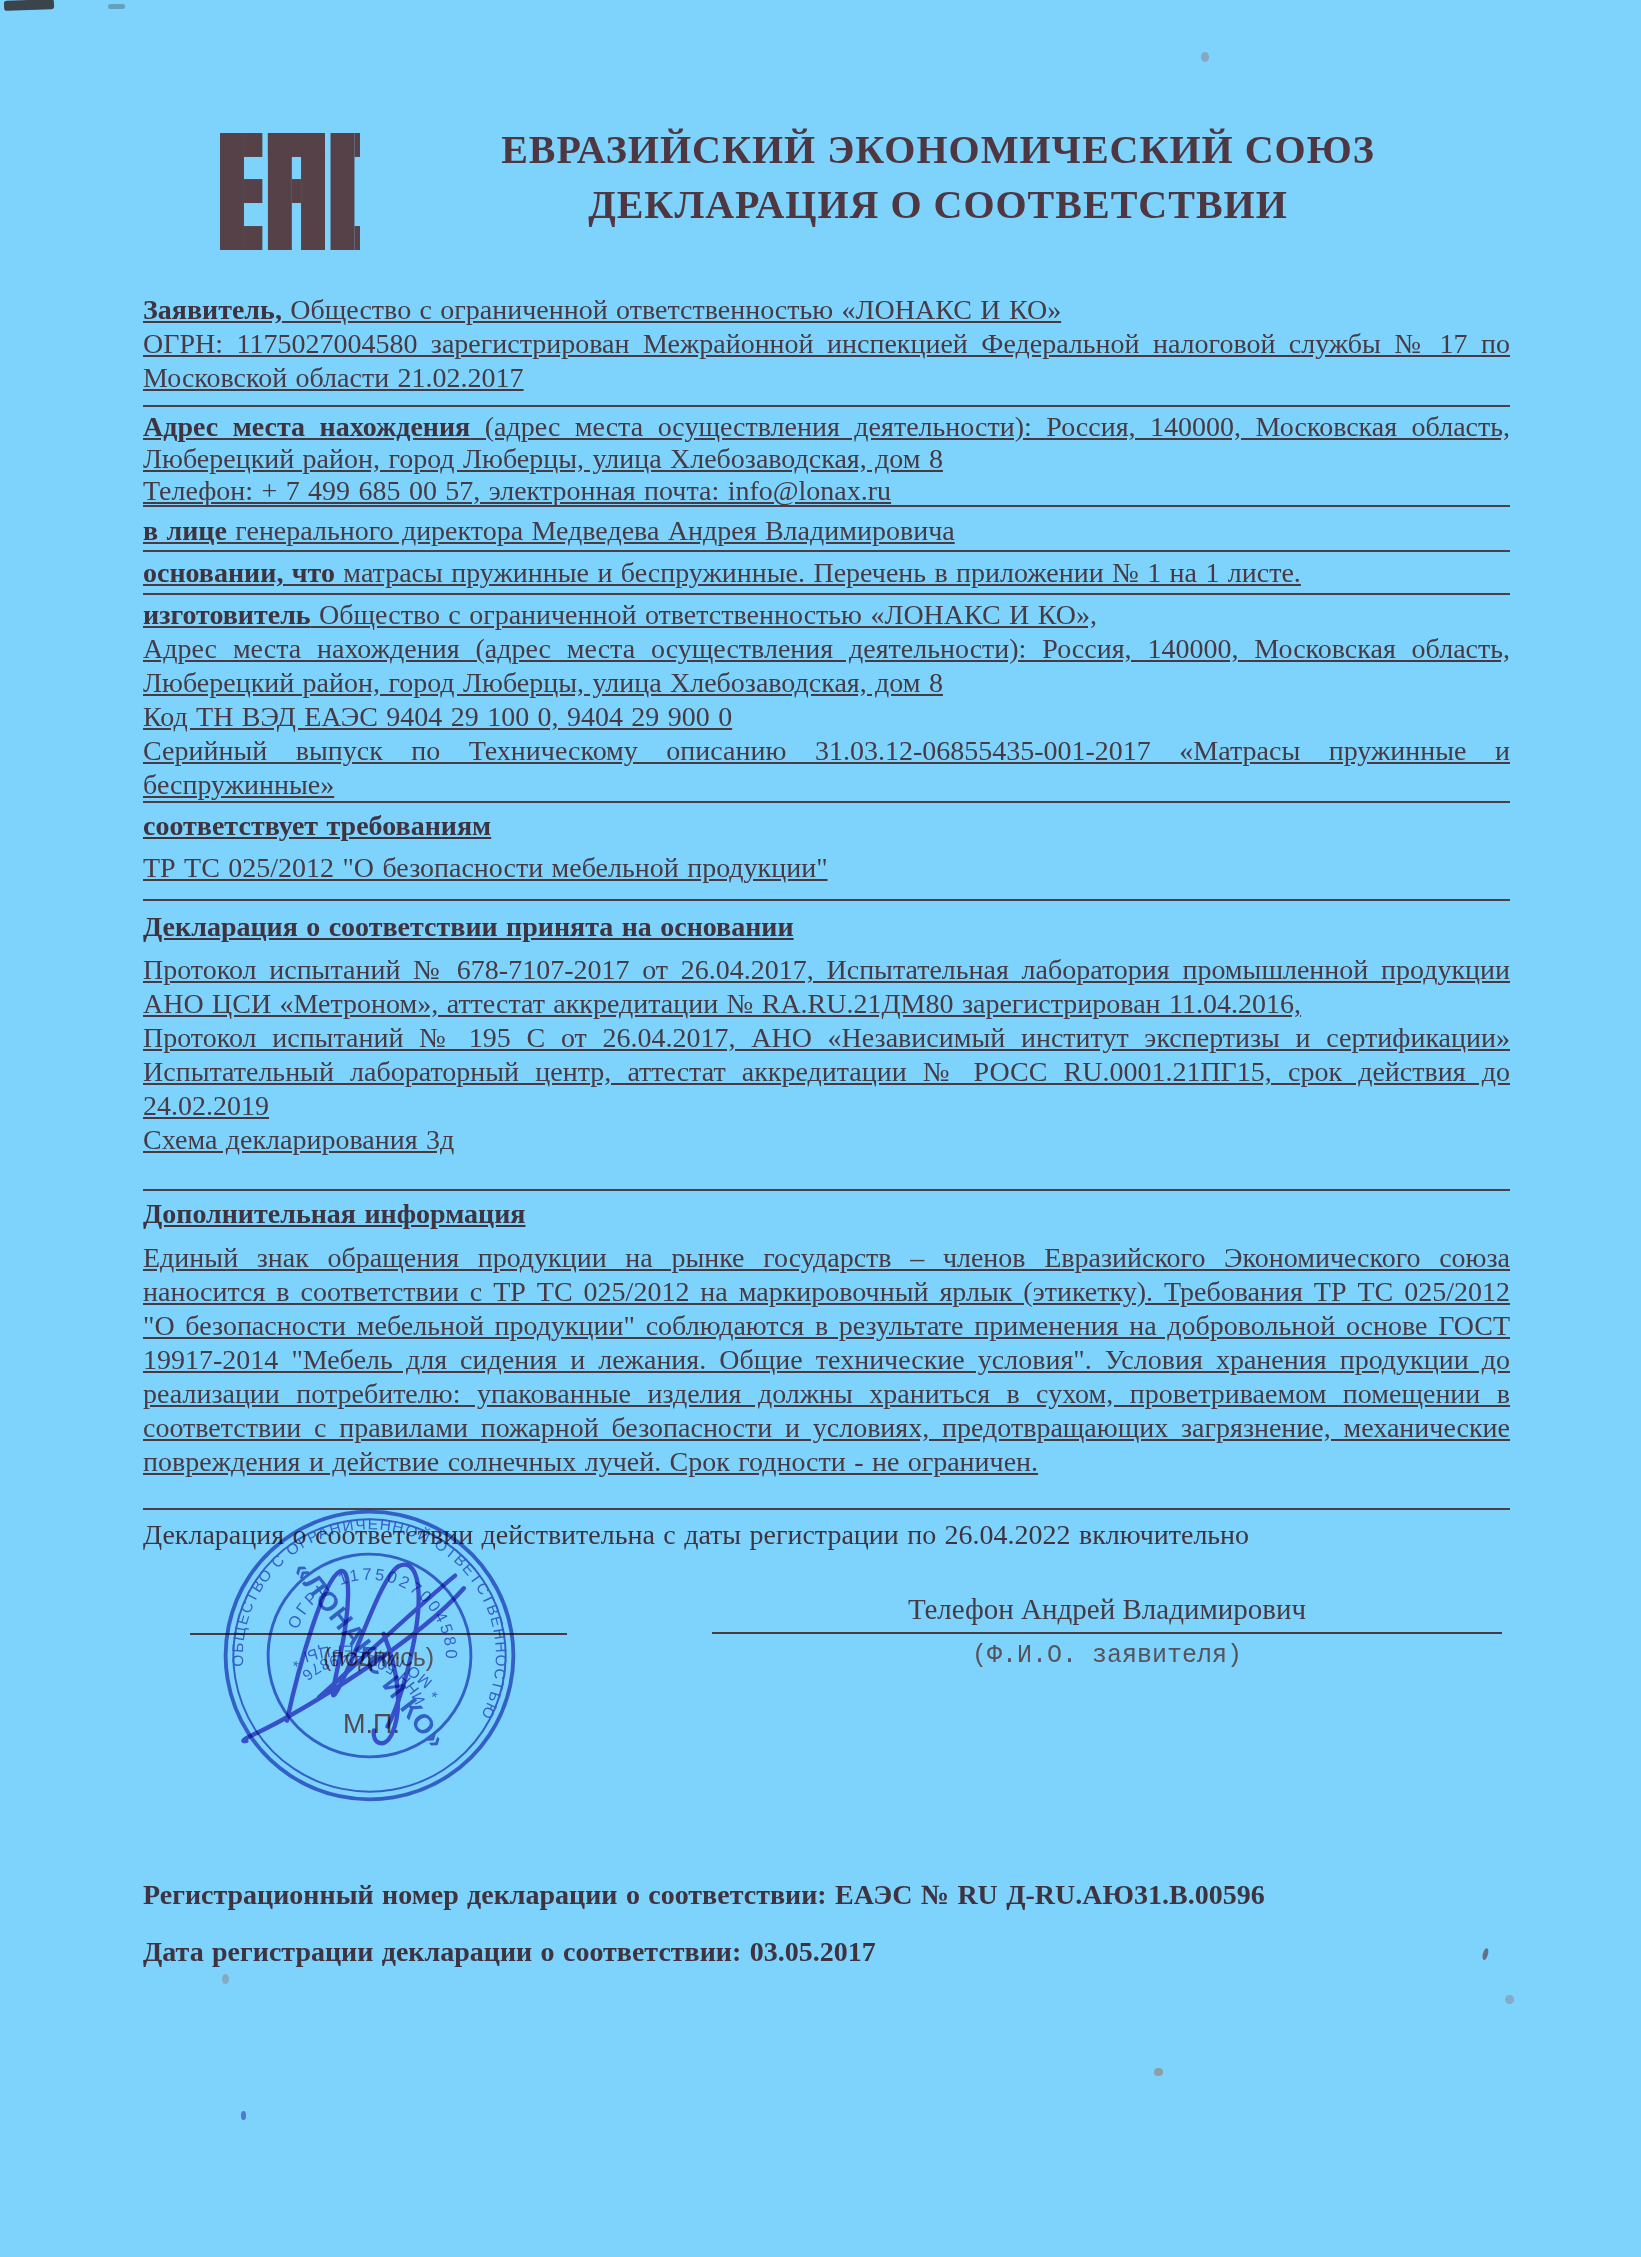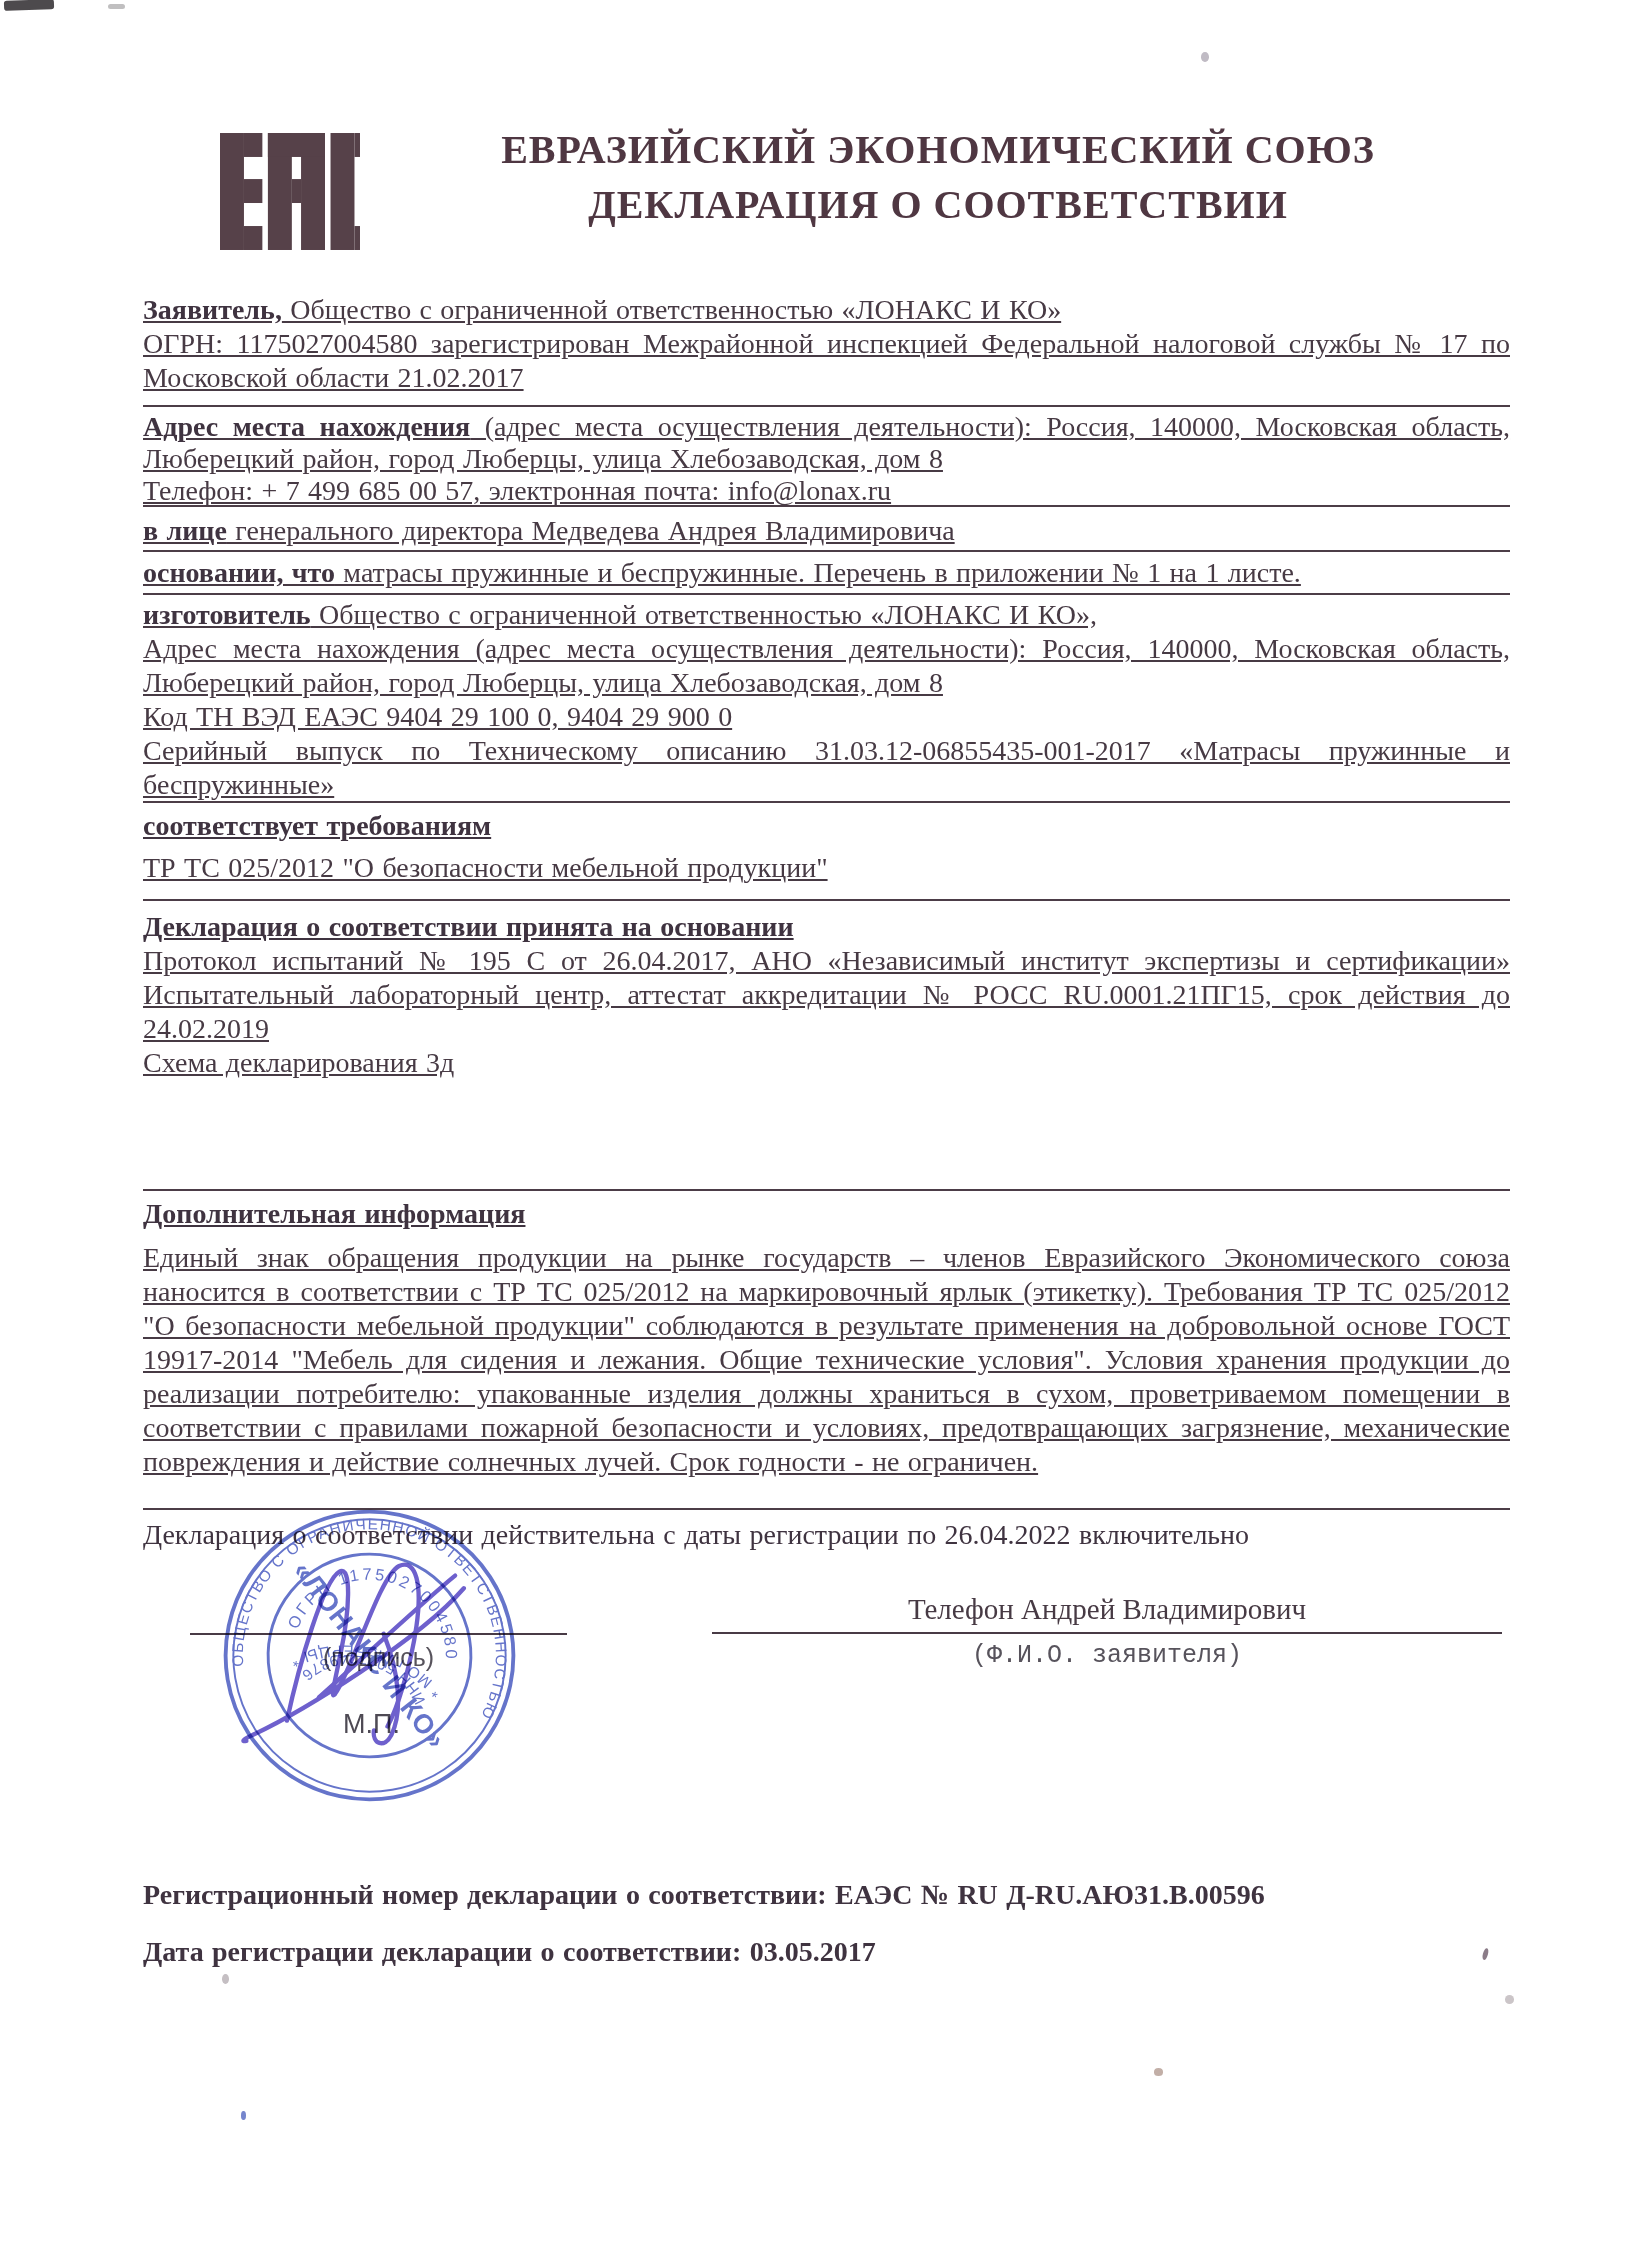--- a/index.html
+++ b/index.html
@@ -1,18 +1,18 @@
 <!DOCTYPE html>
 <html><head>
 <meta charset="utf-8">
 <style>
   html,body{margin:0;padding:0;background:#d8d8d8;}
   .page{
     position:relative;width:1641px;height:2257px;margin:0 auto;
-    background:#ffffff;overflow:hidden;
+    background:#7dd3fc;overflow:hidden;
     font-family:"Liberation Serif", serif;color:#473a44;
   }
   
   .eac-logo{position:absolute;left:220px;top:130px;}
   .titles{
     position:absolute;left:367px;top:122px;width:1142px;
     text-align:center;font-weight:bold;font-size:40px;line-height:55px;
     letter-spacing:1px;color:#4f3742;
   }
   
@@ -128,20 +128,21 @@
     <p class="just">Серийный выпуск  по Техническому описанию 31.03.12-06855435-001-2017 «Матрасы пружинные и беспружинные»</p>
   </section>
 
   <section class="sec rule" id="sec-complies">
     <p class="heading">соответствует требованиям</p>
     <p class="body-line">ТР ТС 025/2012 "О безопасности мебельной продукции"</p>
   </section>
 
   <section class="sec rule" id="sec-basis">
     <p class="heading">Декларация о соответствии принята на основании</p>
+    <p class="para just">Протокол испытаний № 678-7107-2017 от 26.04.2017, Испытательная лаборатория промышленной продукции АНО ЦСИ «Метроном», аттестат аккредитации № RA.RU.21ДМ80 зарегистрирован 11.04.2016,</p>
     <p class="just">Протокол испытаний № 195 С от 26.04.2017, АНО «Независимый институт экспертизы и сертификации» Испытательный лабораторный центр, аттестат аккредитации № РОСС RU.0001.21ПГ15, срок действия до 24.02.2019</p>
     <p>Схема декларирования 3д</p>
   </section>
 
   <section class="sec rule" id="sec-additional">
     <p class="heading">Дополнительная информация</p>
     <p class="para just">Единый знак обращения продукции на рынке государств – членов Евразийского Экономического союза наносится в соответствии с  ТР ТС 025/2012 на маркировочный ярлык (этикетку). Требования ТР ТС 025/2012 "О безопасности мебельной продукции" соблюдаются в результате применения на добровольной основе ГОСТ 19917-2014 "Мебель для сидения и лежания. Общие технические условия". Условия хранения продукции до реализации потребителю: упакованные изделия должны храниться в сухом, проветриваемом помещении в соответствии с правилами пожарной безопасности и условиях, предотвращающих загрязнение, механические повреждения и действие солнечных лучей.  Срок годности - не ограничен.</p>
   </section>
 
   <div class="sec" id="validity-line">Декларация о соответствии  действительна с даты регистрации по 26.04.2022 включительно</div>

